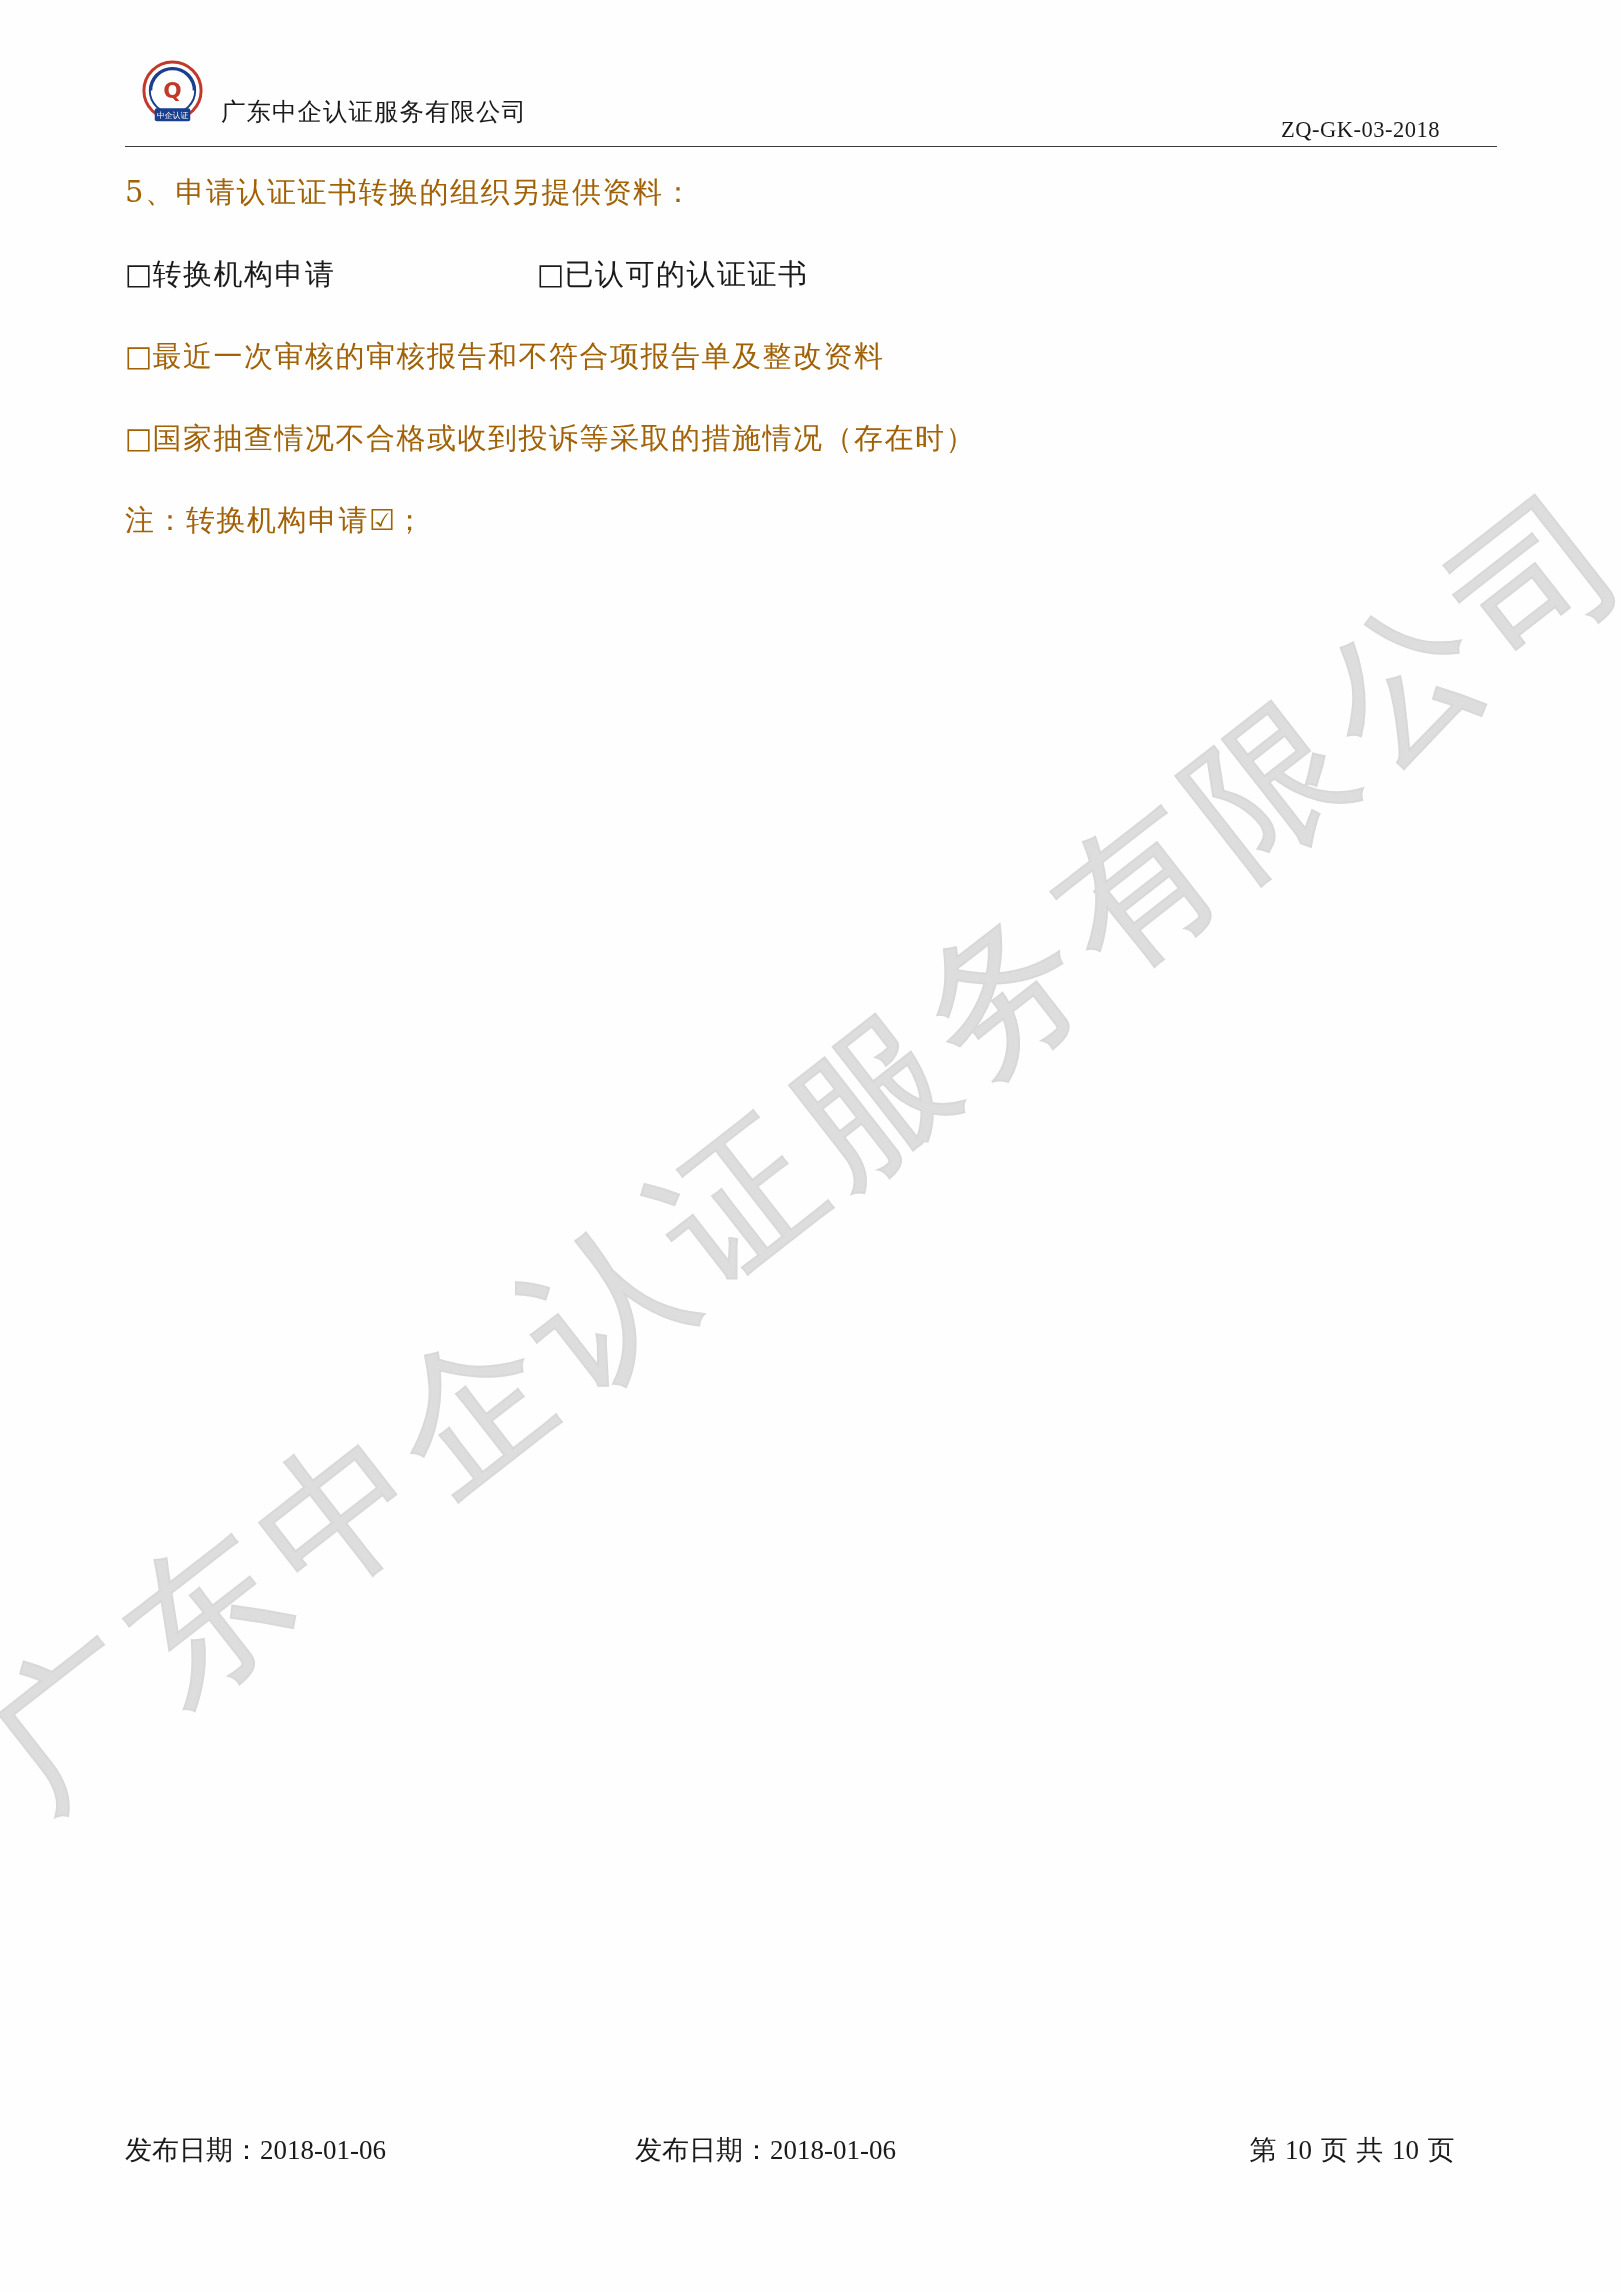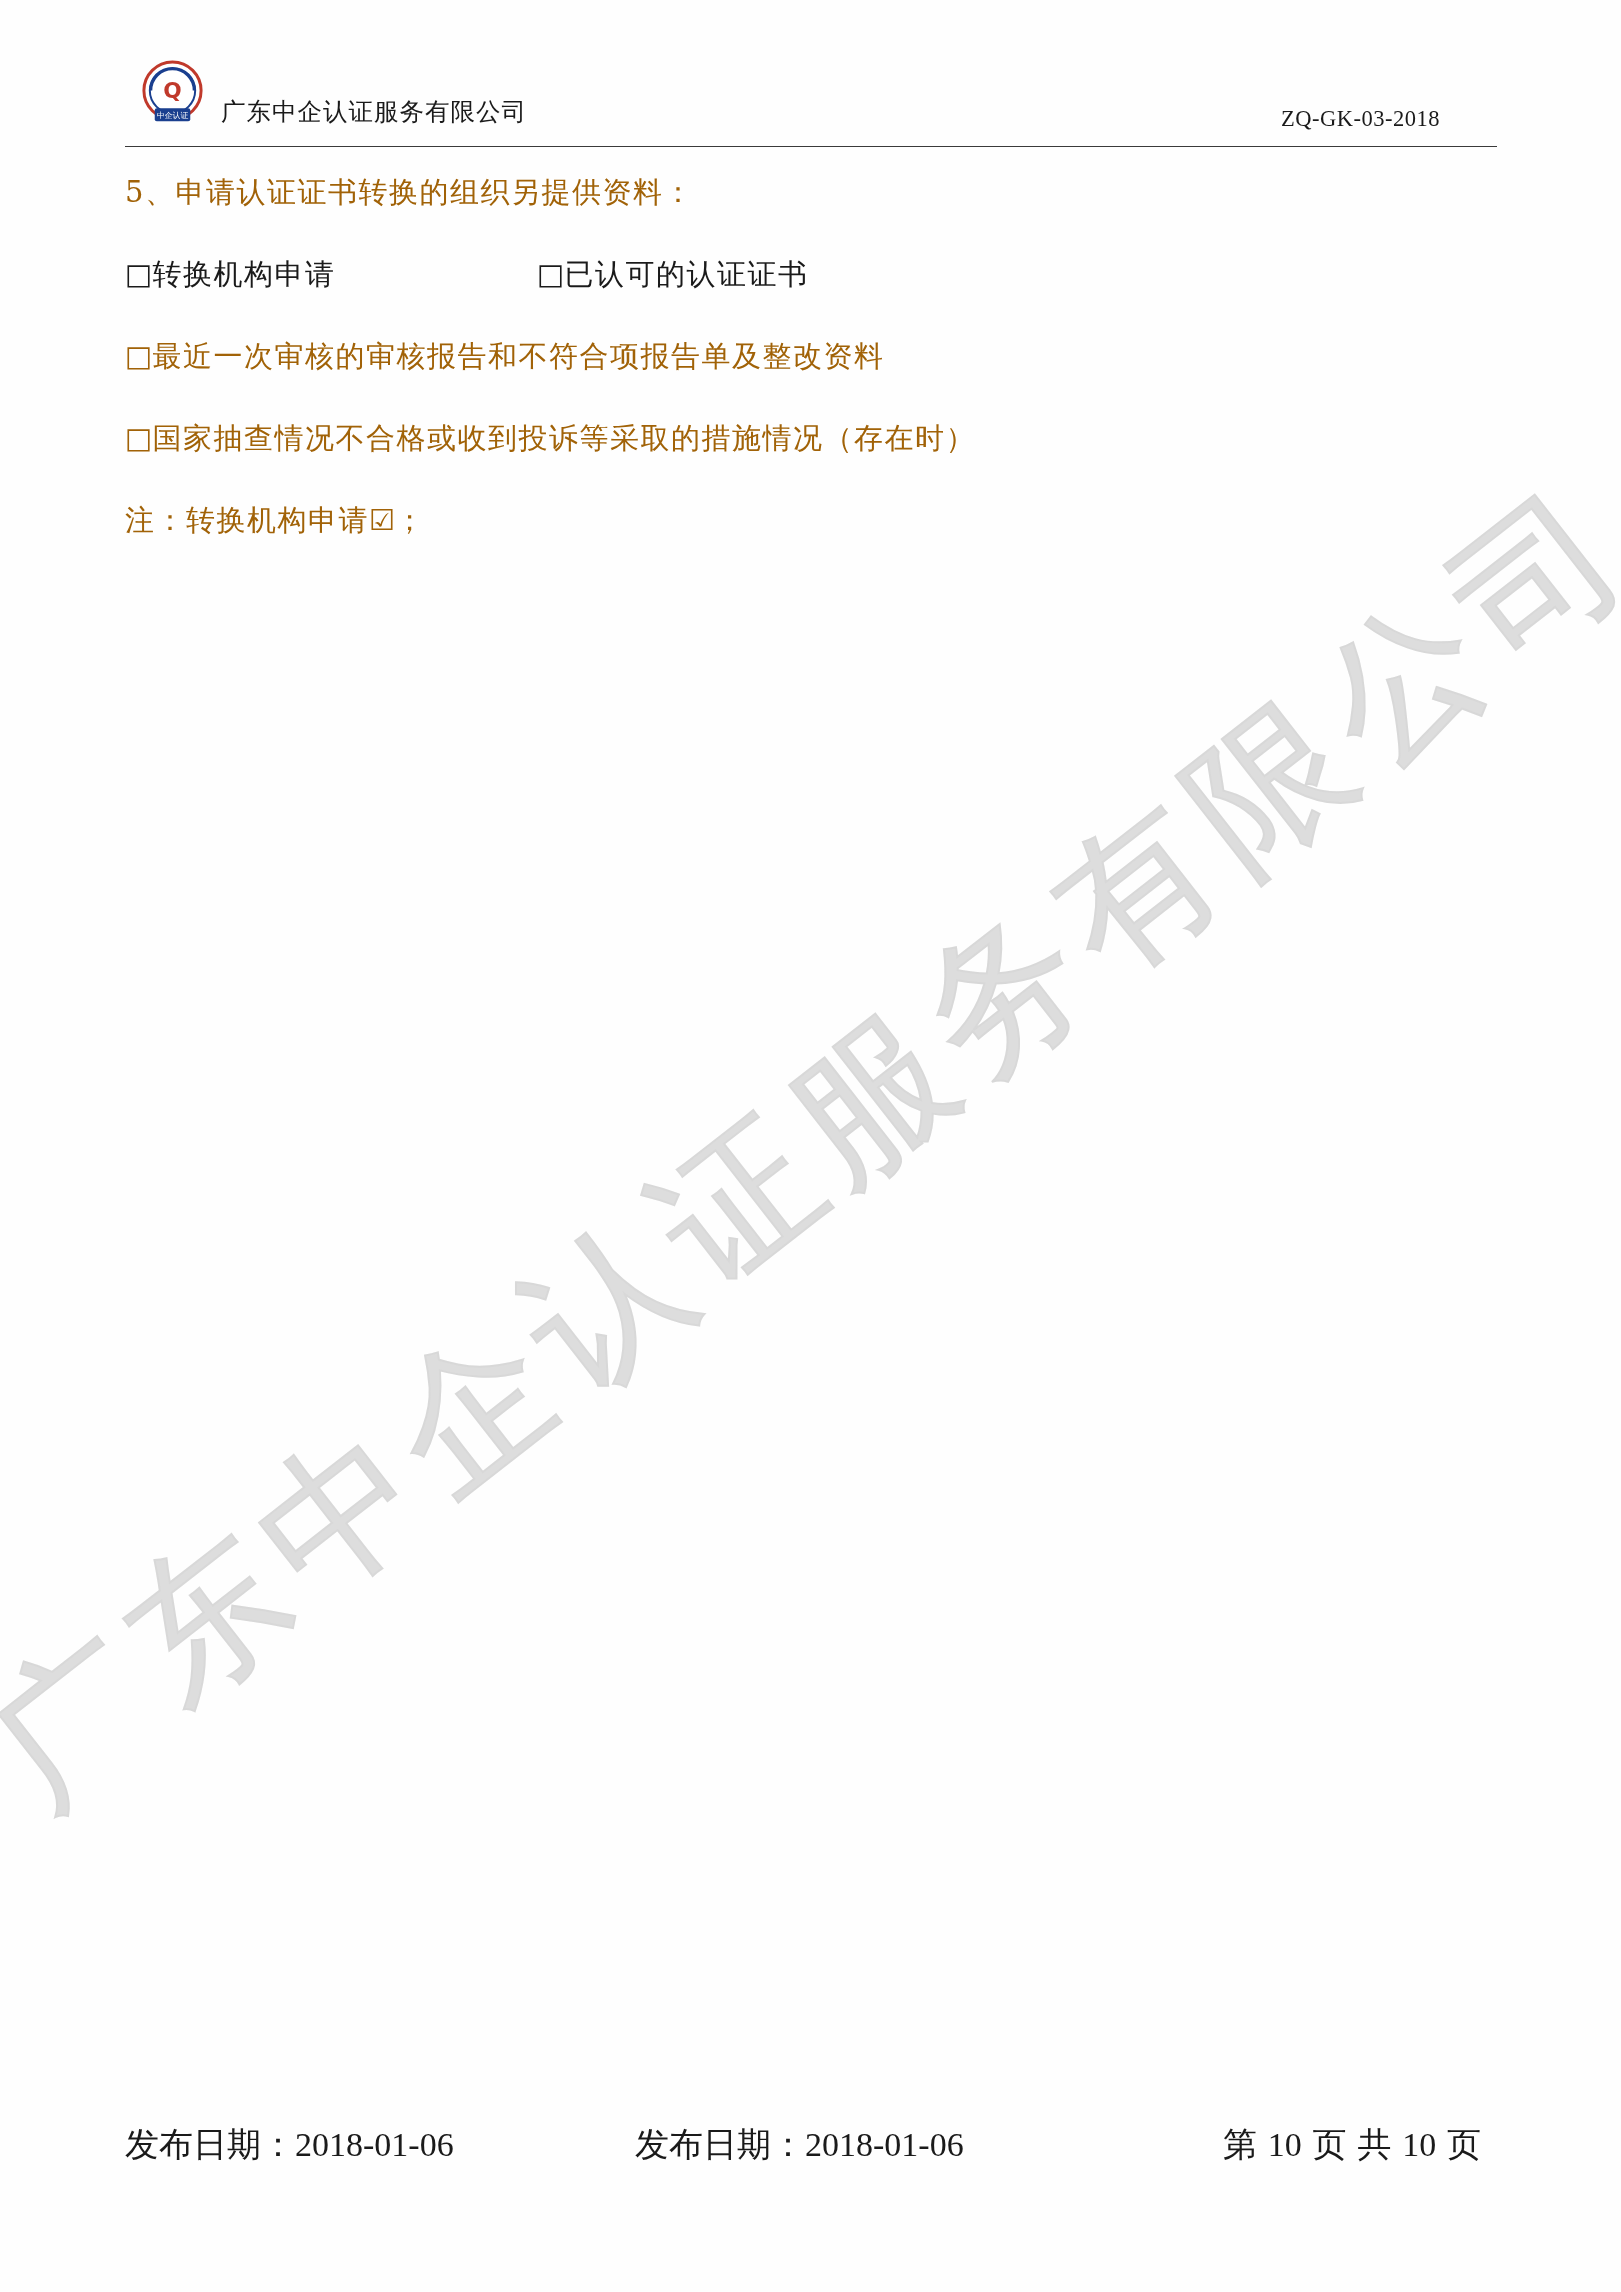--- a/index.html
+++ b/index.html
@@ -51,21 +51,21 @@
     bottom: 17.6px;
     font-size: 24.5px;
     letter-spacing: 1px;
     font-family: "DejaVu Sans", "Liberation Sans", sans-serif;
     color: #1a1a1a;
     white-space: nowrap;
   }
   .doc-code {
     position: absolute;
     right: 57px;
-    bottom: 14px;
+    bottom: 3px;
     font-size: 22.5px;
     letter-spacing: 0.5px;
     font-family: "Liberation Serif", serif;
     color: #1a1a1a;
     white-space: nowrap;
     margin-top: 12px;
   }
 
   
   .content {
@@ -123,21 +123,21 @@
     opacity: 0.85;
     -webkit-text-stroke: 2px #d2d2d2;
   }
 
   
   .footer {
     position: absolute;
     left: 125px;
     bottom: 125px;
     width: 1372px;
-    font-size: 34px;
+    font-size: 27px;
     font-family: "DejaVu Serif", "Liberation Serif", serif;
     color: #1a1a1a;
   }
   .footer-row {
     display: flex;
     align-items: baseline;
     white-space: nowrap;
   }
   .footer-left  { width: 510px; }
   .footer-mid   { width: 549px; }

